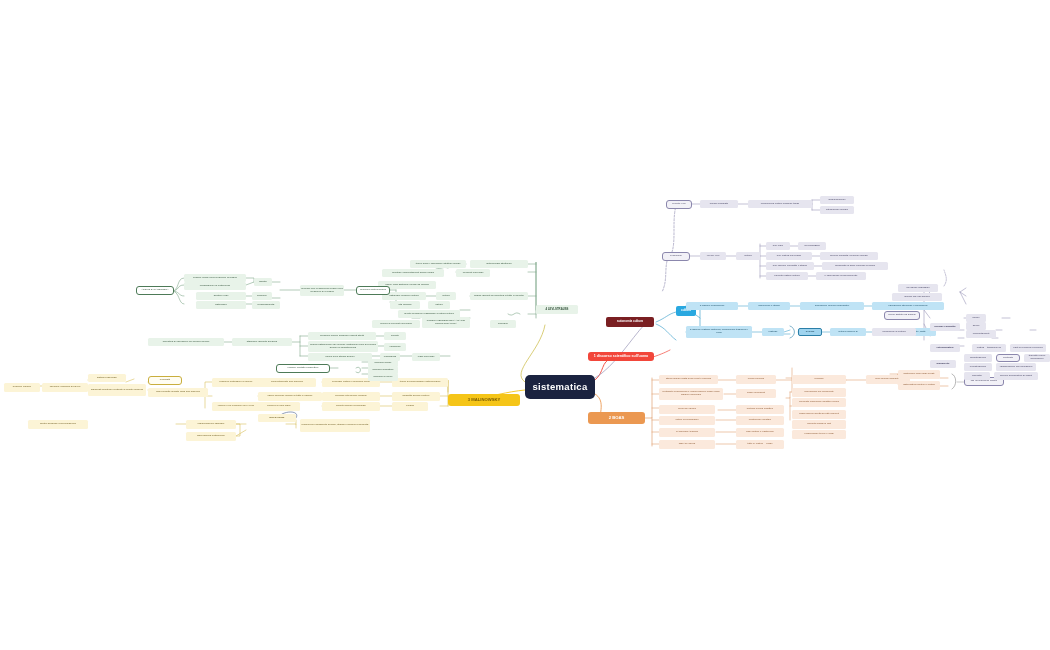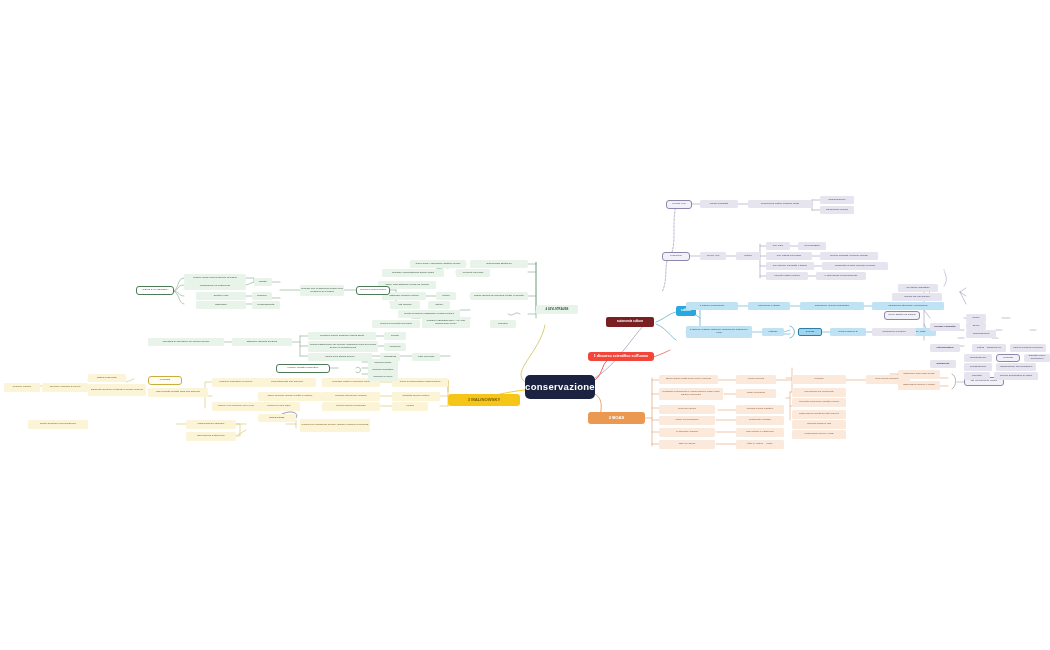--- a/index.html
+++ b/index.html
@@ -120,21 +120,21 @@
       <path d="M926 288 L 920 288" stroke="#9a97b8" stroke-width=".6"></path>
       <path d="M960 292 L 966 288 M960 292 L 966 296 M960 292 L 966 304" stroke="#9a97b8" stroke-width=".6"></path>
       <path d="M964 318 L 972 318 M1002 318 L 1010 318" stroke="#9a97b8" stroke-width=".6"></path>
       <path d="M958 330 L 964 330 M958 338 L 964 338 M958 346 L 964 346" stroke="#9a97b8" stroke-width=".6"></path>
       <path d="M996 330 L 1002 330 M992 338 L 998 338 M994 346 L 1000 346" stroke="#9a97b8" stroke-width=".6"></path>
       <path d="M1030 330 L 1036 330" stroke="#9a97b8" stroke-width=".6"></path>
     </g>
   </svg>
 
   <div class="node n-root" style="left:525px;top:375px;width:70px;height:24px;">
-    <span>conservazione</span>
+    <span>sistematica</span>
   </div>
 
   <div class="node n-red" style="left:588px;top:352px;width:66px;height:9px;">
     <span>1 discorso scientifico sull'uomo</span>
   </div>
 
   <div class="node n-orange" style="left:588px;top:412px;width:57px;height:12px;">
     <span>2 BOAS</span>
   </div>
 

